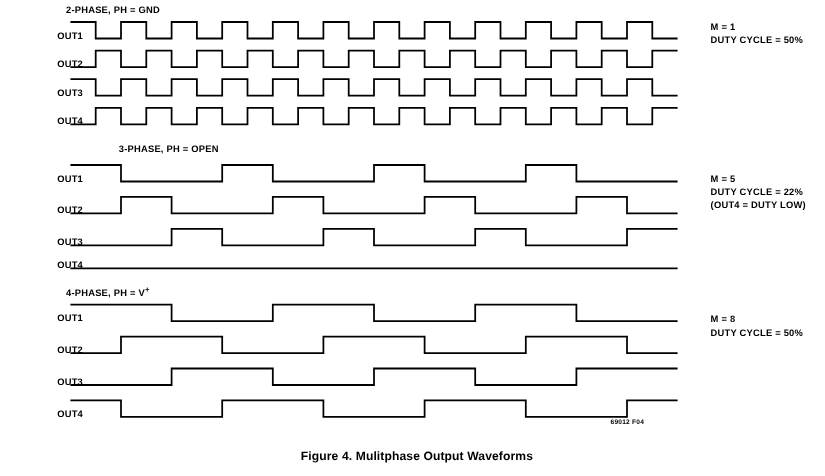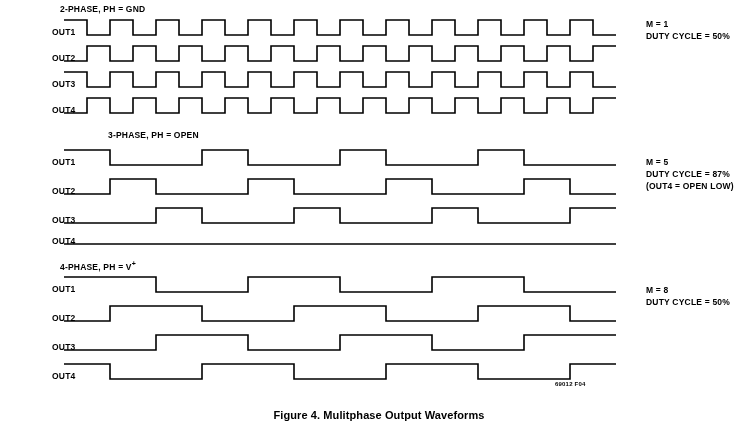--- a/index.html
+++ b/index.html
@@ -104,22 +104,22 @@
   <div class="chan-label" style="left:27px; top:342px;">OUT3</div>
   <div class="chan-label" style="left:27px; top:371px;">OUT4</div>
 
   <div class="note" style="left:612px; top:18px;">
     <span class="note-line">M = 1</span>
     <span class="note-line">DUTY CYCLE = 50%</span>
   </div>
 
   <div class="note" style="left:612px; top:156px;">
     <span class="note-line">M = 5</span>
-    <span class="note-line">DUTY CYCLE = 87%</span>
-    <span class="note-line">(OUT4 = OPEN LOW)</span>
+    <span class="note-line">DUTY CYCLE = 22%</span>
+    <span class="note-line">(OUT4 = DUTY LOW)</span>
   </div>
 
   <div class="note" style="left:612px; top:284px;">
     <span class="note-line">M = 8</span>
     <span class="note-line">DUTY CYCLE = 50%</span>
   </div>
 
   <div class="partnum" style="left:551px; top:381px;">69012 F04</div>
 
   <div class="caption" style="top:409px;">Figure 4. Mulitphase Output Waveforms</div>

